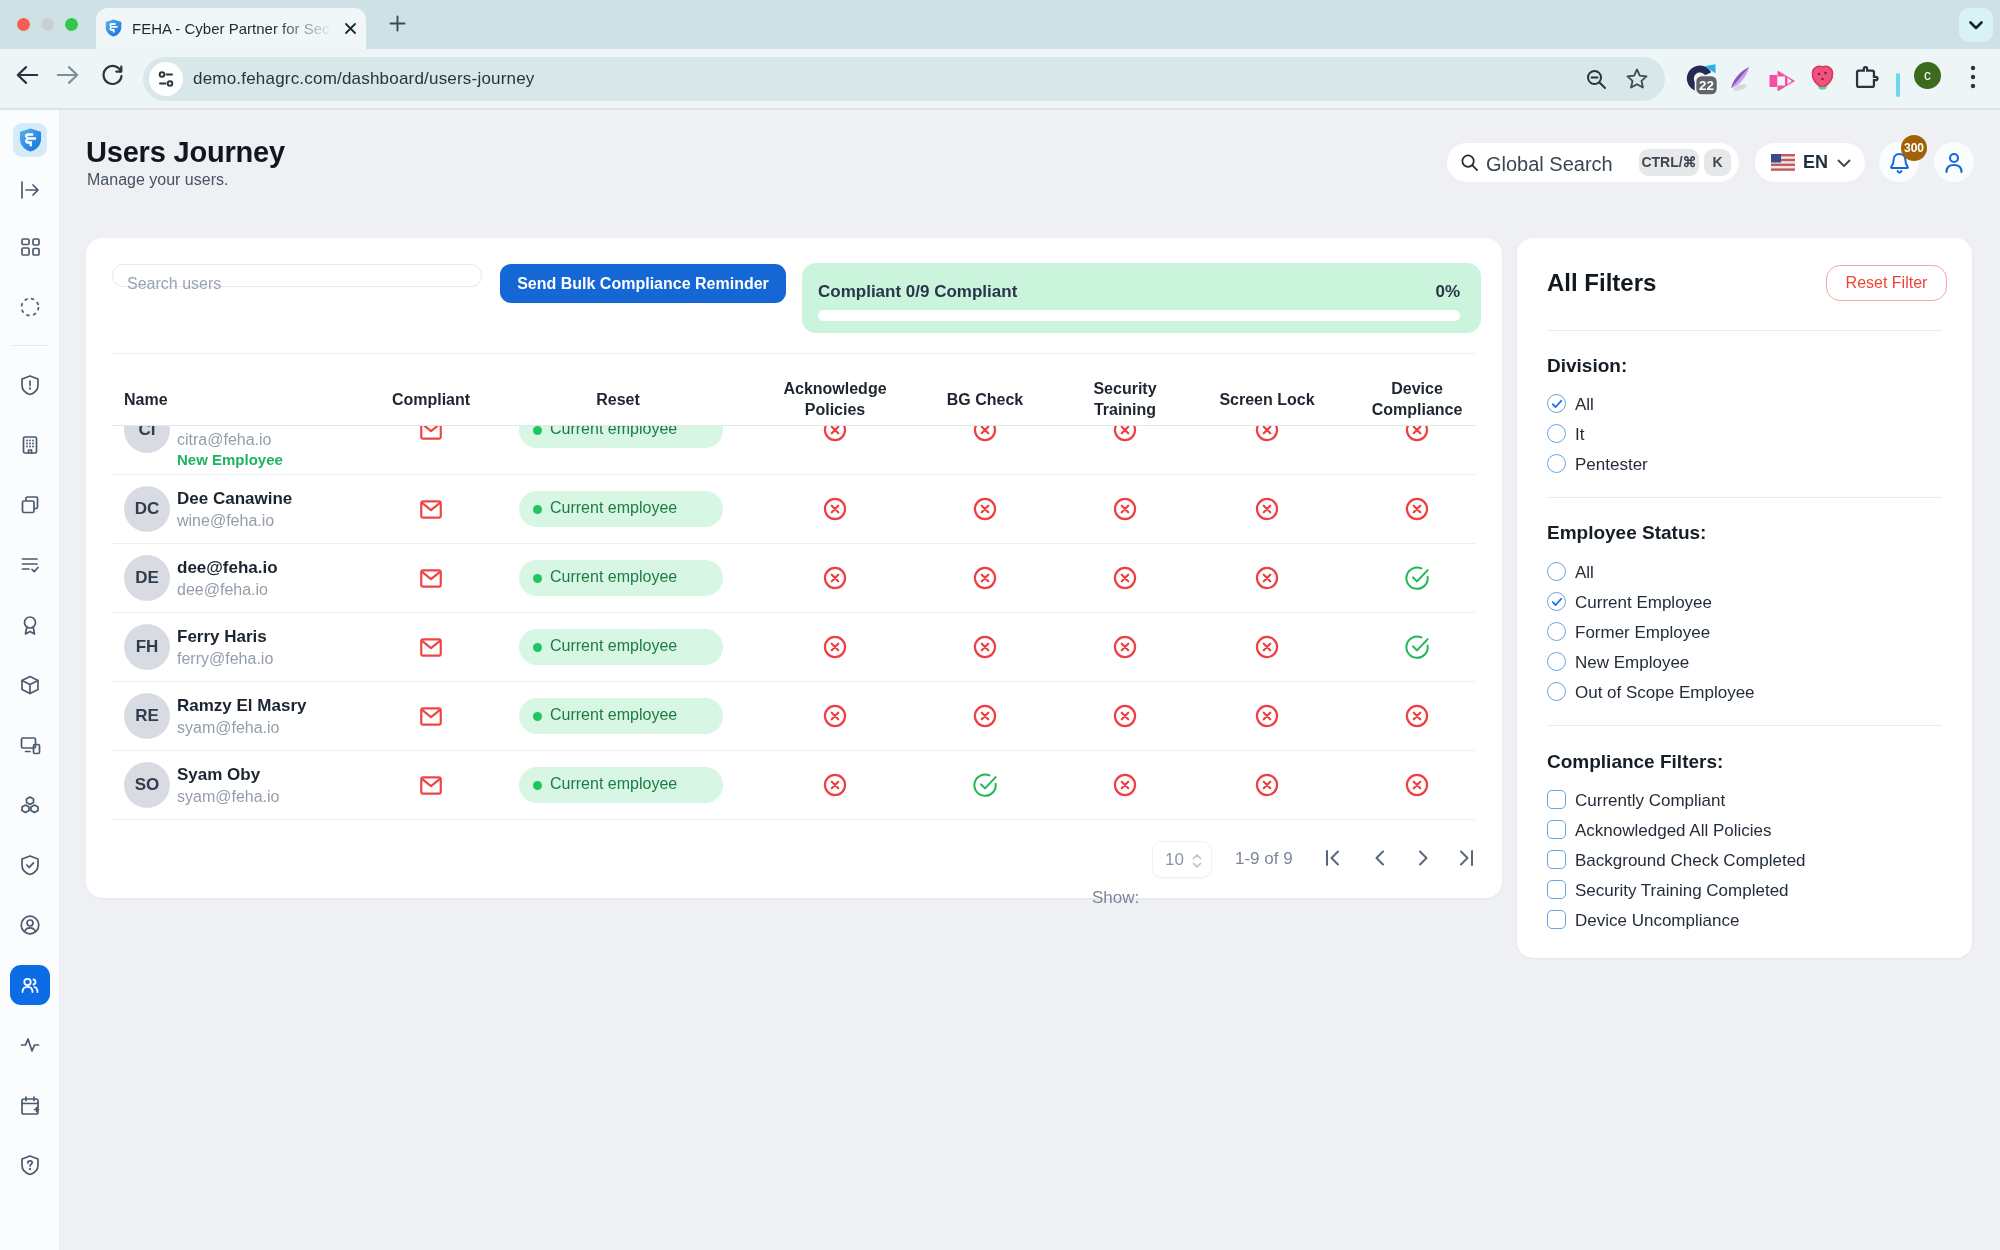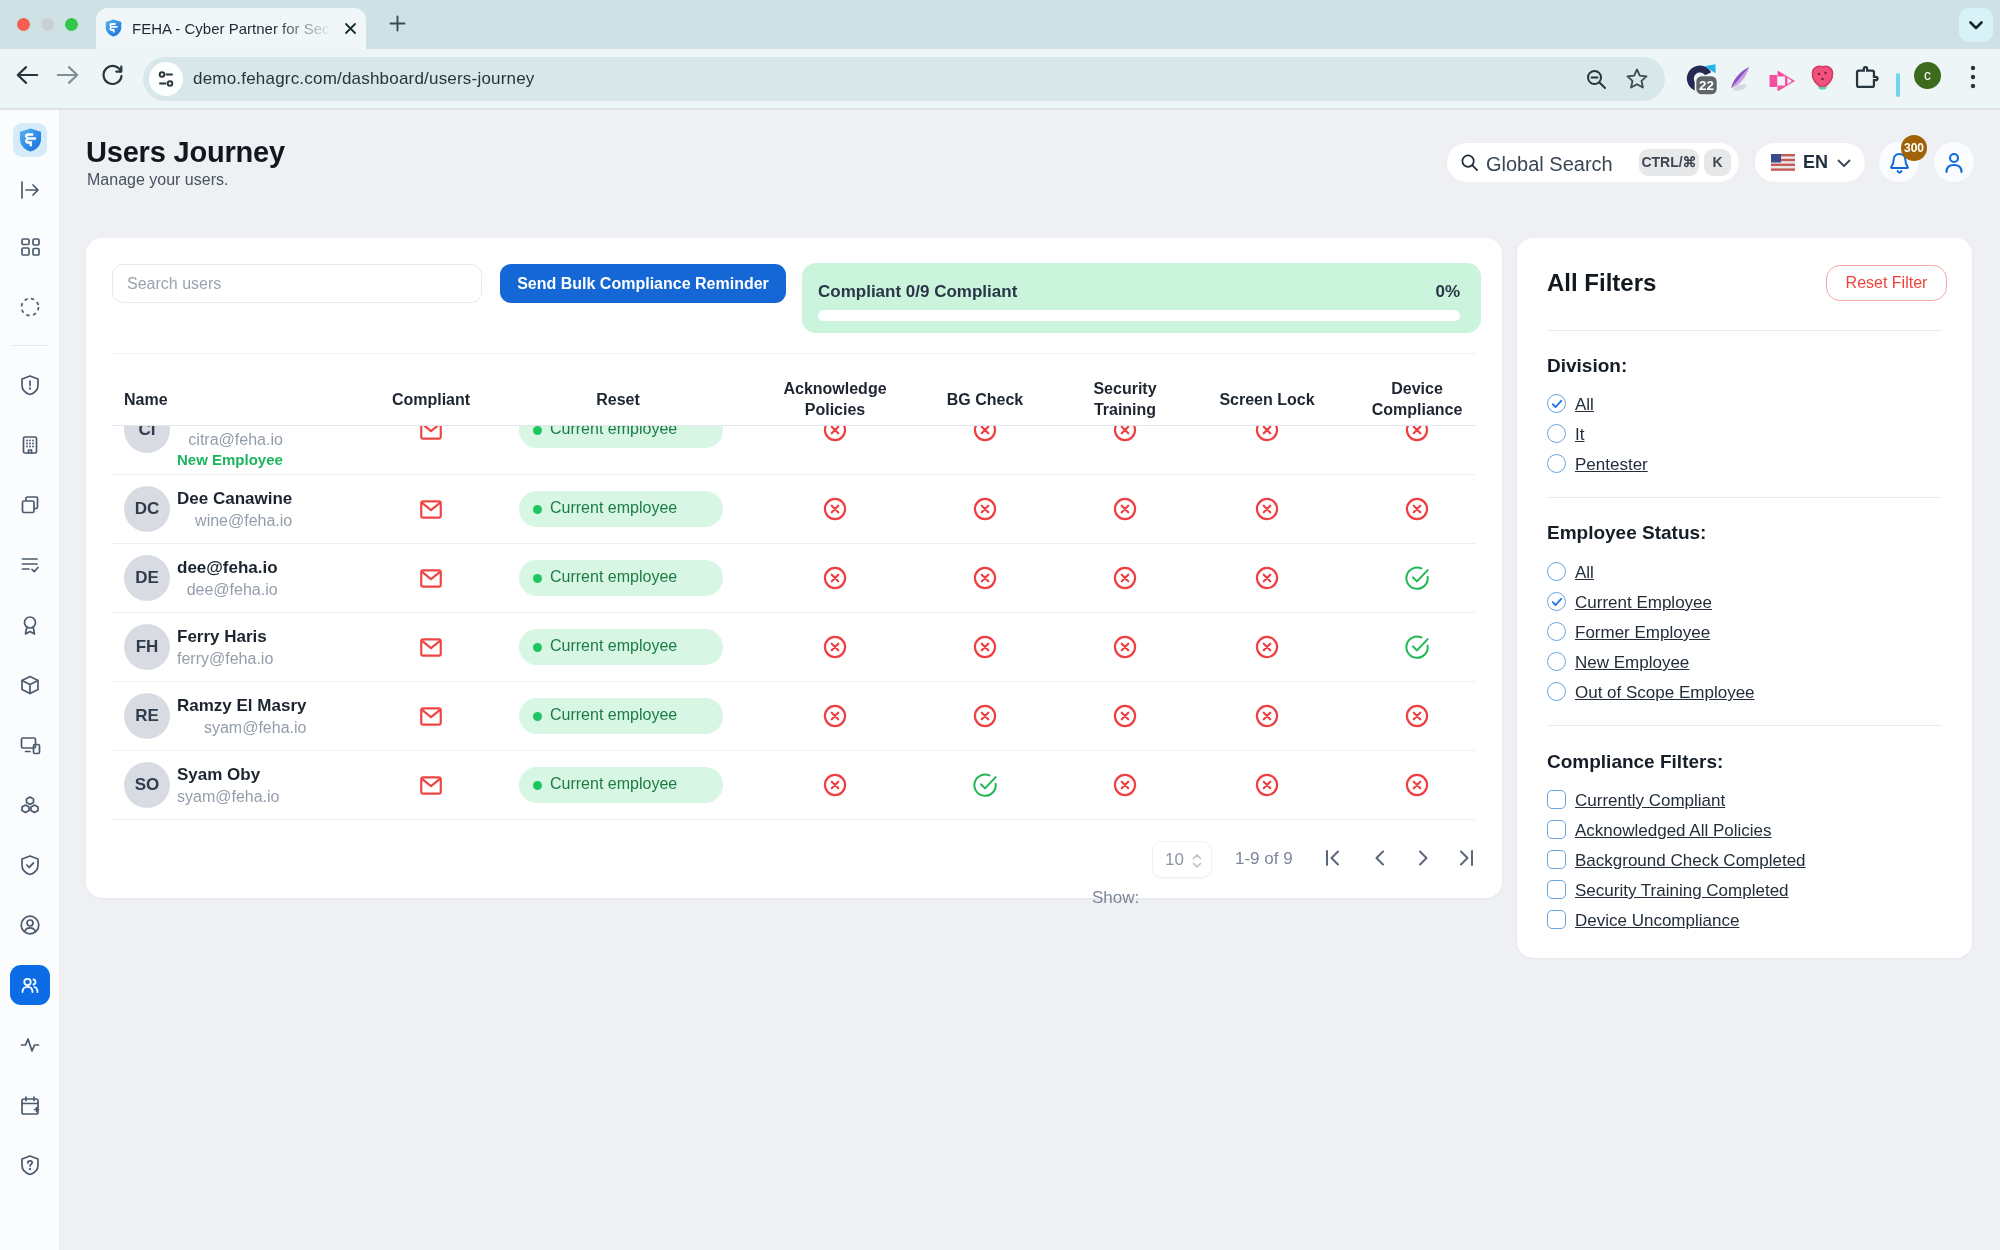--- a/index.html
+++ b/index.html
@@ -39,58 +39,58 @@
 .gsearch { position:absolute; left:1447px; top:143px; width:292px; height:39px; border-radius:20px; background:#fff; }
 .gsearch .txt { position:absolute; left:39px; top:10px; font-size:20px; color:#3b4654; }
 .kbd { position:absolute; top:6px; height:27px; border-radius:9px; background:#e7e8ea; color:#3f4650; font-size:14px; font-weight:bold; text-align:center; line-height:27px; }
 .enpill { position:absolute; left:1755px; top:143px; width:110px; height:39px; border-radius:20px; background:#fff; }
 .bellc { position:absolute; left:1879px; top:142px; width:40px; height:40px; border-radius:50%; background:#fbfcfd; }
 .badge { position:absolute; left:22px; top:-7px; width:26px; height:26px; border-radius:50%; background:#a16207; color:#fff; font-size:12px; font-weight:bold; text-align:center; line-height:26px; }
 .avc { position:absolute; left:1934px; top:142px; width:40px; height:40px; border-radius:50%; background:#fbfcfd; }
 
 
 .card { position:absolute; left:86px; top:238px; width:1416px; height:660px; background:#fff; border-radius:16px; box-shadow:0 1px 3px rgba(20,30,50,0.05); }
-.search-input { position:absolute; left:26px; top:26px; width:370px; height:39px; border:1px solid #e6eaee; border-radius:11px; }
+.search-input { position:absolute; left:26px; top:26px; width:370px; height:23px; border:1px solid #e6eaee; border-radius:11px; }
 .search-input span { position:absolute; left:14px; top:10px; font-size:16px; color:#9aa3b0; }
 .bluebtn { position:absolute; left:414px; top:26px; width:286px; height:39px; background:#1567d5; border-radius:11px; color:#fff; font-size:16px; font-weight:bold; text-align:center; line-height:39px; }
 .greenbox { position:absolute; left:716px; top:25px; width:679px; height:70px; background:#cbf4dc; border-radius:14px; }
 .greenbox .t { position:absolute; left:16px; top:19px; font-size:17px; font-weight:bold; color:#2a3547; }
 .greenbox .p { position:absolute; right:21px; top:19px; font-size:17px; font-weight:bold; color:#2a3547; }
 .greenbox .bar { position:absolute; left:16px; top:47px; width:642px; height:11px; background:#fefffe; border-radius:6px; }
 
 
 .thead { position:absolute; left:26px; top:115px; width:1364px; height:73px; border-top:1px solid #eef0f3; border-bottom:1px solid #e3e7ec; background:#fff; z-index:5; }
 .th { position:absolute; font-size:16px; font-weight:bold; color:#1d2530; text-align:center; line-height:21px; top:44.5px; transform:translate(-50%,-50%); white-space:pre-line; }
 .th.thname { transform:translateY(-50%); text-align:left; }
 .tbody { position:absolute; left:26px; top:188px; width:1364px; height:394px; overflow:hidden; }
 .row { position:relative; width:100%; height:69px; border-bottom:1px solid #eef1f4; }
 .row.first { height:89px; margin-top:-40px; }
 .row.first .nm { top:63px; }
 .avatar { position:absolute; left:12px; top:50%; transform:translateY(-50%); width:46px; height:46px; border-radius:50%; background:#d8dce2; color:#303c4e; font-size:17px; font-weight:bold; text-align:center; line-height:46px; }
 .nm { position:absolute; left:65px; top:50%; transform:translateY(-50%); }
 .nm .n { font-size:17px; font-weight:bold; color:#1b242f; margin-bottom:3px; }
-.nm .e { font-size:16px; color:#939daa;text-align:right; }
+.nm .e { font-size:16px; color:#939daa; }
 .nm .ne { font-size:15px; color:#1cb45c; font-weight:bold; margin-top:2px; }
 .cellc { position:absolute; top:50%; transform:translate(-50%,-50%); }
 .pill { position:absolute; left:407px; top:50%; transform:translateY(-50%); width:204px; height:36px; background:#d7f6e3; border-radius:18px; }
 .pill .dot { position:absolute; left:14px; top:14px; width:9px; height:9px; border-radius:50%; background:#1fc560; }
 .pill .pt { position:absolute; left:31px; top:8px; font-size:16px; color:#1d7c46; }
 
 
 .pgn { position:absolute; left:0px; top:600px; width:1416px; height:60px; font-size:17px; color:#7c8698; }
 .showbox { position:absolute; left:1066px; top:3px; width:60px; height:37px; border:1px solid #eef0f3; border-radius:10px; box-shadow:0 1px 2px rgba(20,30,50,0.04); }
 
 
 .fcard { position:absolute; left:1517px; top:238px; width:455px; height:720px; background:#fff; border-radius:16px; box-shadow:0 1px 3px rgba(20,30,50,0.05); }
 .fcard .hdr { position:absolute; left:30px; top:31px; font-size:24px; font-weight:bold; color:#10171e; }
 .resetbtn { position:absolute; left:309px; top:27px; width:121px; height:36px; border:1px solid #f6a9a4; border-radius:14px; color:#ee4438; font-size:16px; text-align:center; line-height:34px; }
 .fdiv { position:absolute; left:30px; width:395px; height:1px; background:#e8ebef; }
 .fsec { position:absolute; left:30px; font-size:19px; font-weight:bold; color:#151d27; }
 .fitem { position:absolute; left:30px; height:18px; }
-.fitem .lbl { position:absolute; left:28px; top:0px; font-size:17px; color:#242e3a; white-space:nowrap;text-decoration:underline; }
+.fitem .lbl { position:absolute; left:28px; top:0px; font-size:17px; color:#242e3a; white-space:nowrap; }
 .radio { position:absolute; left:0; top:-1px; width:19px; height:19px; border:1.6px solid #67a4e0; border-radius:50%; }
 .checkbox { position:absolute; left:0; top:-1px; width:19px; height:19px; border:1.6px solid #67a4e0; border-radius:5px; }
 svg { display:block; }
 </style>
 </head>
 <body>
 
 <div class="tabbar">
   <div class="light l1"></div>
     <div class="light l2"></div>

